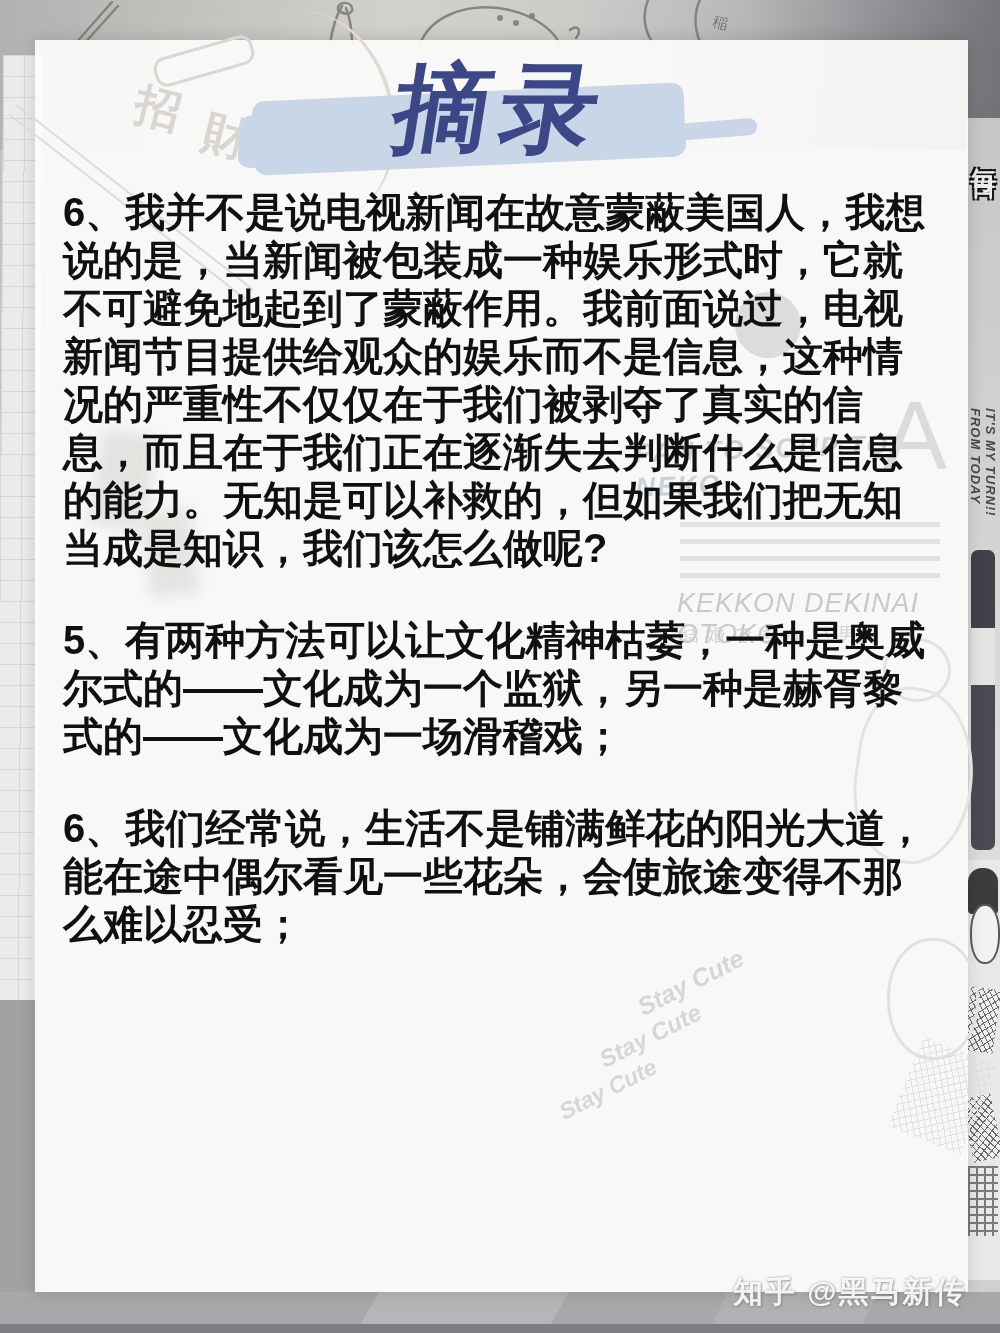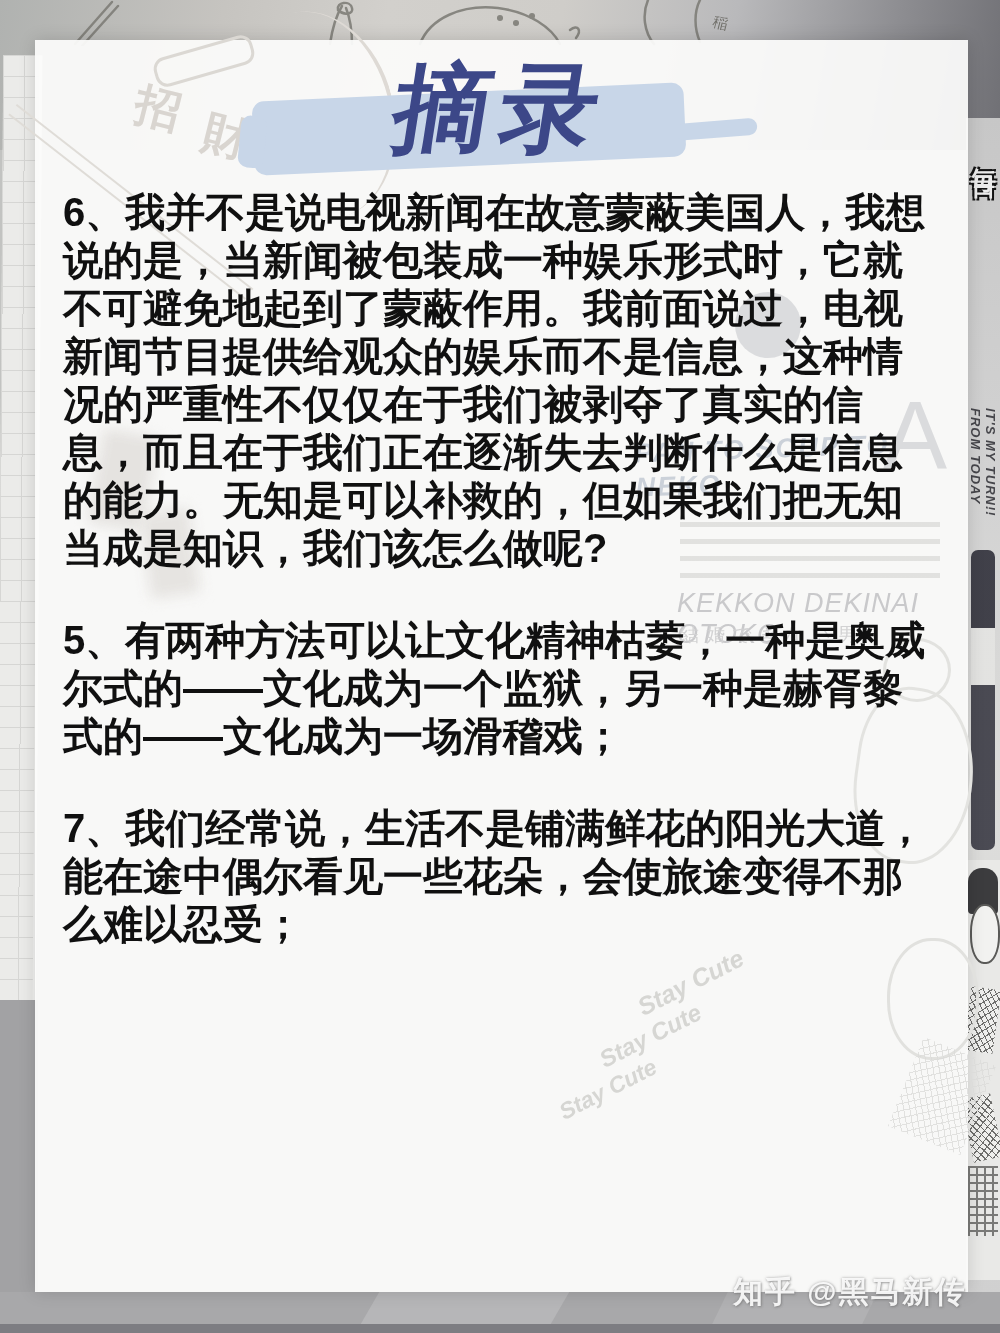--- a/index.html
+++ b/index.html
@@ -203,19 +203,19 @@
     <div class="ghost g-girlhatch"></div>
 
     <div class="title-zone">
       <div class="title-highlight"></div>
       <h1 class="page-title">摘录</h1>
     </div>
 
     <div class="excerpts">
       <p>6、我并不是说电视新闻在故意蒙蔽美国人，我想说的是，当新闻被包装成一种娱乐形式时，它就不可避免地起到了蒙蔽作用。我前面说过，电视新闻节目提供给观众的娱乐而不是信息，这种情况的严重性不仅仅在于我们被剥夺了真实的信息，而且在于我们正在逐渐失去判断什么是信息的能力。无知是可以补救的，但如果我们把无知当成是知识，我们该怎么做呢?</p>
       <p>5、有两种方法可以让文化精神枯萎，一种是奥威尔式的——文化成为一个监狱，另一种是赫胥黎式的——文化成为一场滑稽戏；</p>
-      <p>7、我们经常说，生活不是铺满鲜花的阳光大道，能在途中偶尔看见一些花朵，会使旅途变得不那么难以忍受；</p>
+      <p>6、我们经常说，生活不是铺满鲜花的阳光大道，能在途中偶尔看见一些花朵，会使旅途变得不那么难以忍受；</p>
     </div>
   </div>
 
   <div class="watermark">知乎 @黑马新传</div>
 
 </div>
 
 </body></html>

